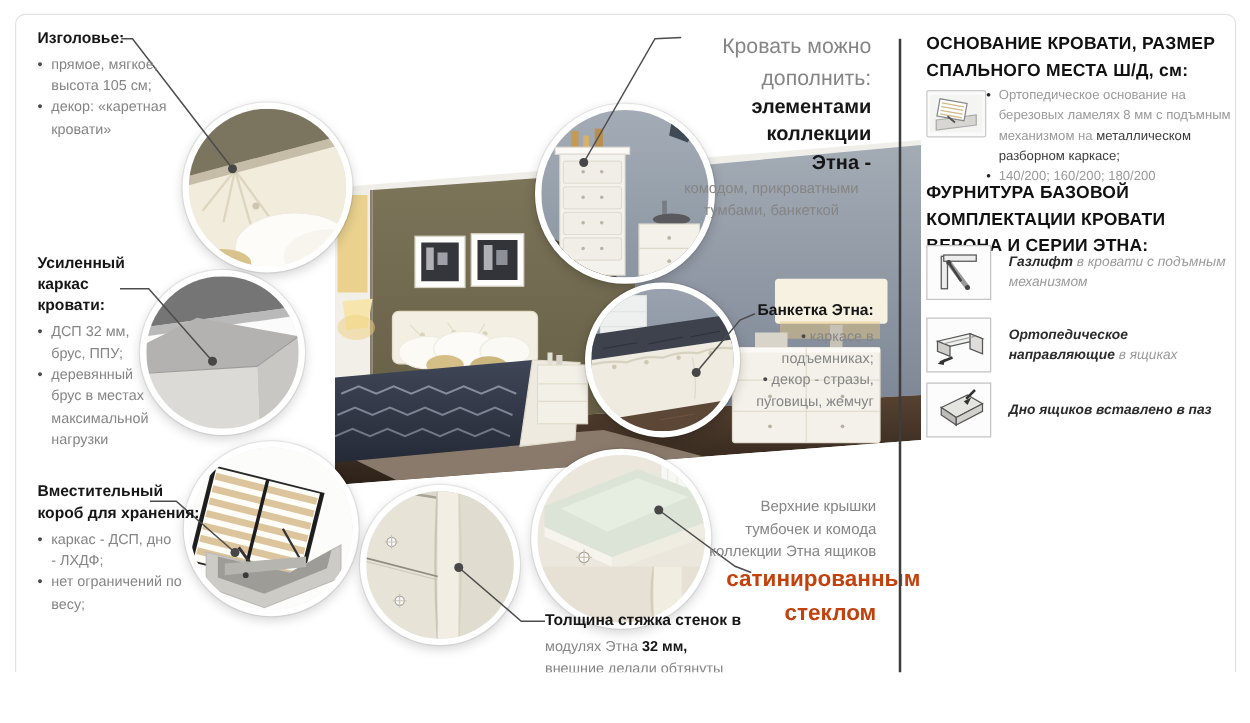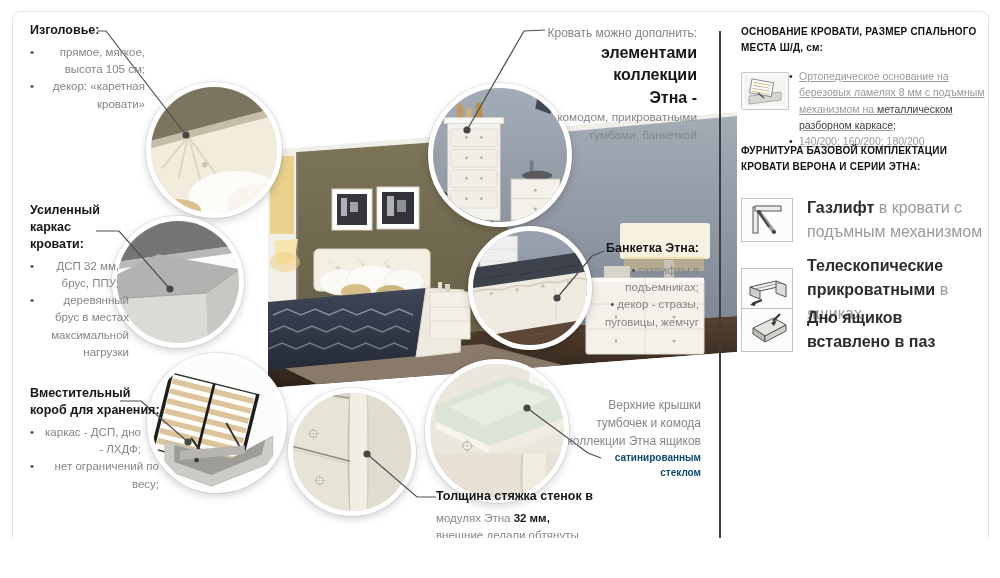--- a/index.html
+++ b/index.html
@@ -16,63 +16,63 @@
   .c3{left:112px;top:216px;width:122px;height:122px}
   .c4{left:468px;top:226px;width:114px;height:114px}
   .c5{left:147px;top:353px;width:130px;height:130px}
   .c6{left:288px;top:388px;width:118px;height:118px}
   .c7{left:425px;top:359px;width:134px;height:134px}
   .circle svg{display:block;width:100%;height:100%;}
   .overlay{position:absolute;left:0;top:0;pointer-events:none;}
   
   .co{position:absolute;font-size:11.5px;color:#858585;line-height:1.5;}
   .co-title{font-weight:bold;color:#161616;font-size:12.5px;line-height:1.35;margin:0 0 5px 0;}
-  .co-list{list-style:none;margin:0;padding:0;text-align:right;}
+  .co-list{list-style:none;margin:0;padding:0;}
   .co-list li{position:relative;padding-left:11px;}
   .co-list li::before{content:"•";position:absolute;left:0;color:#4a4a4a;}
   .right{text-align:right;}
   .right .co-list li{padding-left:0;}
   .right .co-list li::before{position:static;margin-right:3px;}
   .co-headboard{left:30px;top:22px;width:130px}
   .co-headboard .co-list li{max-width:104px}
   .co-frame{left:30px;top:202px;width:118px}
   .co-frame .co-title{width:88px}
   .co-frame li.f1{max-width:78px}
   .co-frame li.f2{max-width:88px}
   .co-storage{left:30px;top:385px;width:205px}
   .co-storage .co-title{width:132px}
   .co-storage li.w1{max-width:100px}
   .co-storage li.w2{max-width:118px}
   .co-addons{left:515px;top:24px;width:182px}
-  .co-addons .lead{font-size:12px;}
+  .co-addons .lead{font-size:17px;}
   .addons-bold{font-weight:bold;color:#161616;font-size:16px;line-height:1.4;max-width:120px;margin-left:auto;}
-  .addons-rest{max-width:160px;margin-left:auto;font-size:11.8px;}
+  .addons-rest{max-width:160px;margin-left:auto;font-size:11.8px;text-align:center;}
   .co-banquette{left:585px;top:240px;width:114px}
   .co-glass{left:565px;top:396px;width:136px;font-size:12px;}
-  .glass-bold{font-weight:bold;color:#0c4a6e;font-size:10px;max-width:120px;margin-left:auto;line-height:1.5;}
+  .glass-bold{font-weight:bold;color:#c2410c;font-size:18px;max-width:120px;margin-left:auto;line-height:1.5;}
   .co-walls{left:436px;top:488px;width:164px}
   .co-walls p{margin:2px 0 0;}
   .co-walls b{color:#161616;text-align:center;}
   
   .divider{position:absolute;left:719px;top:31px;width:2px;height:513px;background:#3d3d3d;}
   .panel-h{position:absolute;left:741px;width:246px;font-weight:bold;color:#111;
-        font-size:10px;line-height:1.55;letter-spacing:.2px;margin:0;}
+        font-size:14px;line-height:1.55;letter-spacing:.2px;margin:0;}
   .h1{top:24px}.h2{top:143px}
   .base-icon{position:absolute;left:741px;top:72px;width:46px;height:36px;border:1px solid #c9c9c9;
         border-radius:2px;background:#fafafa;display:flex;align-items:center;justify-content:center;}
   .base-list{position:absolute;left:789px;top:68px;width:202px;font-size:10.5px;color:#9a9a9a;
-        line-height:1.55;list-style:none;margin:0;padding:0;text-decoration:underline;}
+        line-height:1.55;list-style:none;margin:0;padding:0;}
   .base-list li{position:relative;padding-left:10px;}
   .base-list li::before{content:"•";position:absolute;left:0;color:#222;}
   .base-dark{color:#3c3c3c;}
   .f-row{position:absolute;left:741px;width:248px;display:flex;align-items:center;gap:14px;}
   .f1r{top:196px}.f2r{top:254px}.f3r{top:306px}
   .f-icon{width:50px;height:42px;border:1px solid #c4c4c4;background:#fcfcfc;flex:0 0 auto;
         display:flex;align-items:center;justify-content:center;}
-  .f-text{font-size:16px;line-height:1.5;margin:0;color:#9a9a9a;width:180px;}
+  .f-text{font-size:11px;line-height:1.5;margin:0;color:#9a9a9a;width:180px;font-style:italic;}
   .f-text b{color:#2c2c2c;}
 </style>
 </head>
 <body>
 
 <div class="page">
   <div class="page-border"></div>
 
   <svg class="photo" width="470" height="352" viewBox="0 0 470 352">
     <defs>
@@ -364,21 +364,21 @@
 
   <div class="co co-addons right">
     <div class="lead">Кровать можно дополнить:</div>
     <div class="addons-bold">элементами коллекции Этна -</div>
     <div class="addons-rest">комодом, прикроватными тумбами, банкеткой</div>
   </div>
 
   <div class="co co-banquette right">
     <div class="co-title">Банкетка Этна:</div>
     <ul class="co-list">
-      <li><span>газлифты в подъемниках;</span></li>
+      <li><span>каркасе в подъемниках;</span></li>
       <li><span>декор - стразы, пуговицы, жемчуг</span></li>
     </ul>
   </div>
 
   <div class="co co-glass right">
     <div>Верхние крышки тумбочек и комода коллекции Этна ящиков</div>
     <div class="glass-bold">сатинированным стеклом</div>
   </div>
 
   <div class="co co-walls">
@@ -427,21 +427,21 @@
     <div class="f-icon">
       <svg width="42" height="34" viewBox="0 0 42 34">
         <polygon points="4,14 30,8 40,12 14,18" fill="#f0f0ee" stroke="#555"></polygon>
         <polygon points="30,8 40,12 40,24 30,20" fill="#dedddb" stroke="#555"></polygon>
         <polygon points="4,14 14,18 14,26 4,22" fill="#cfcecc" stroke="#555"></polygon>
         <line x1="9" y1="16" x2="34" y2="10" stroke="#999"></line>
         <line x1="16" y1="27" x2="6" y2="31" stroke="#333" stroke-width="2"></line>
         <polygon points="4,32 10,28 9,33" fill="#333"></polygon>
       </svg>
     </div>
-    <p class="f-text"><b>Телескопические прикроватными</b><span> в ящиках</span></p>
+    <p class="f-text"><b>Ортопедическое направляющие</b><span> в ящиках</span></p>
   </div>
 
   <div class="f-row f3r">
     <div class="f-icon">
       <svg width="42" height="36" viewBox="0 0 42 36">
         <polygon points="7,16 28,6 40,13 19,24" fill="#e4e4e0" stroke="#555"></polygon>
         <polygon points="7,16 19,24 19,30 7,22" fill="#bdbcb9" stroke="#555"></polygon>
         <polygon points="19,24 40,13 40,19 19,30" fill="#d2d1cd" stroke="#555"></polygon>
         <line x1="34" y1="2" x2="27" y2="9" stroke="#333" stroke-width="2"></line>
         <polygon points="25,11 31,8 28,14" fill="#333"></polygon>

